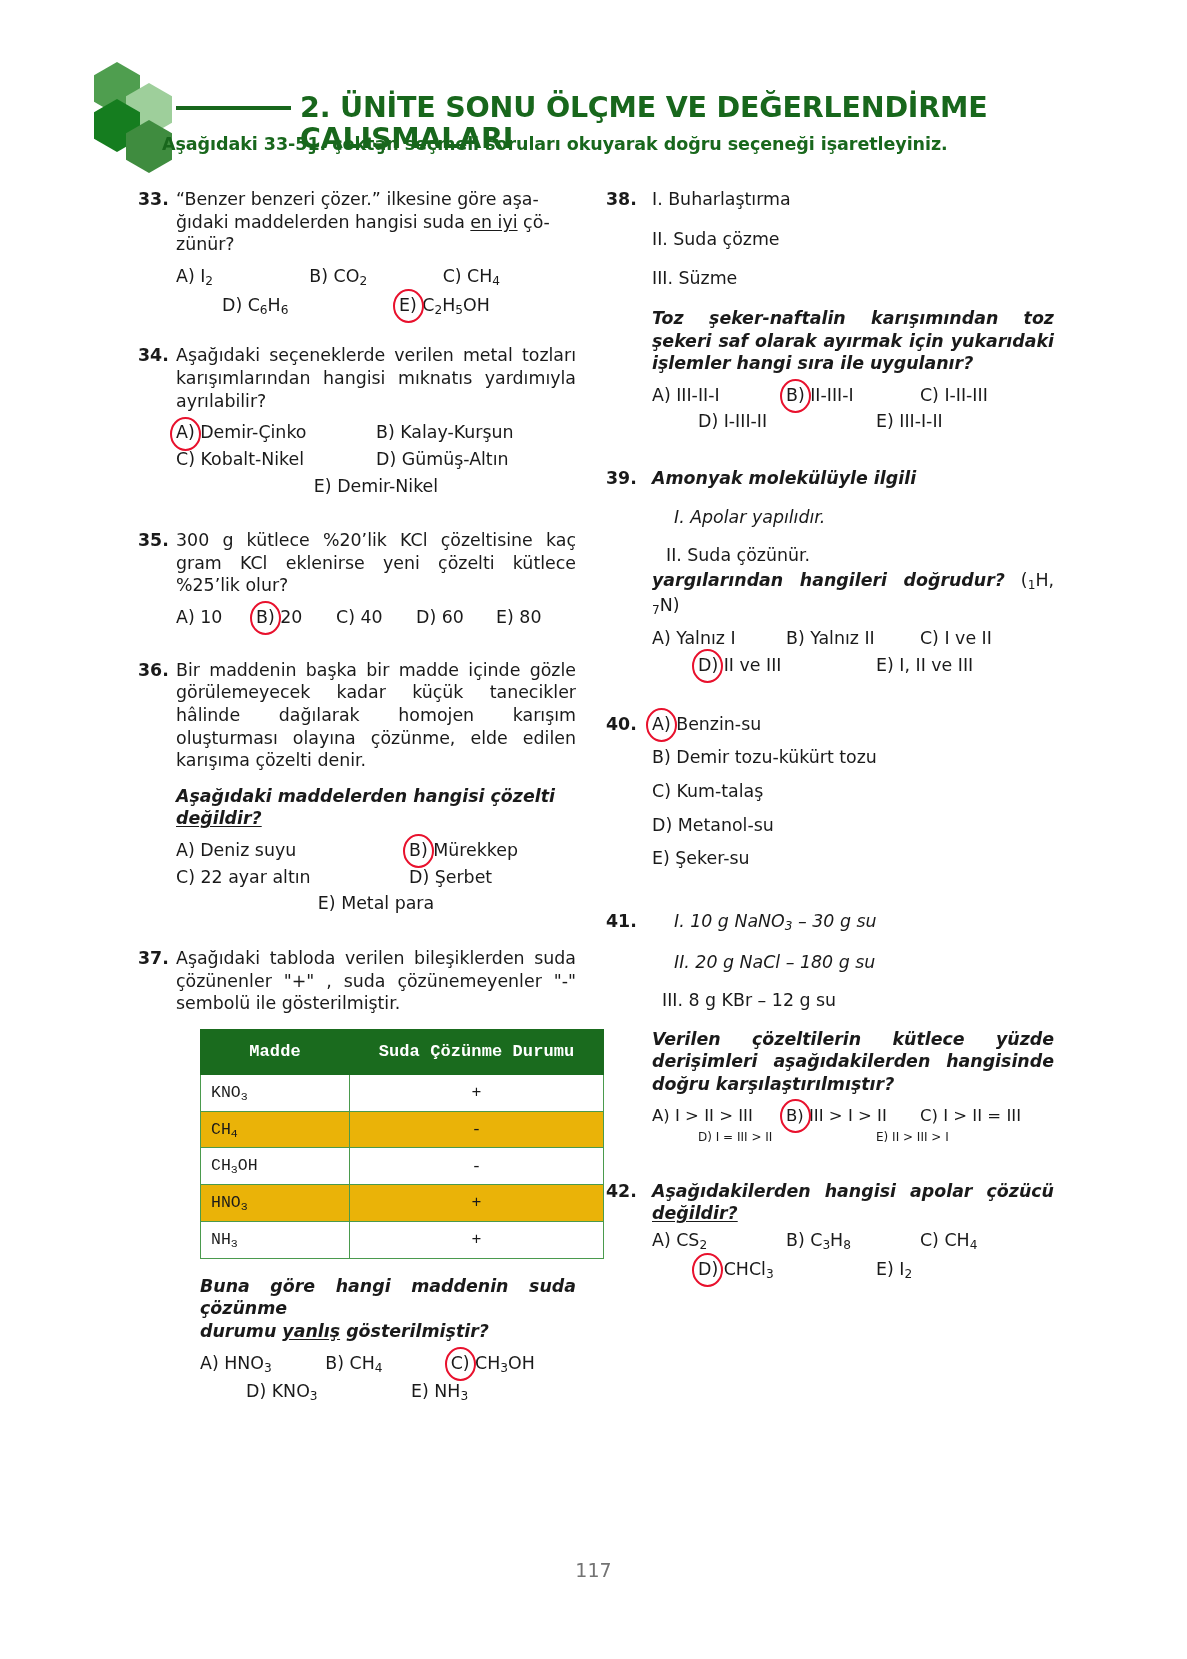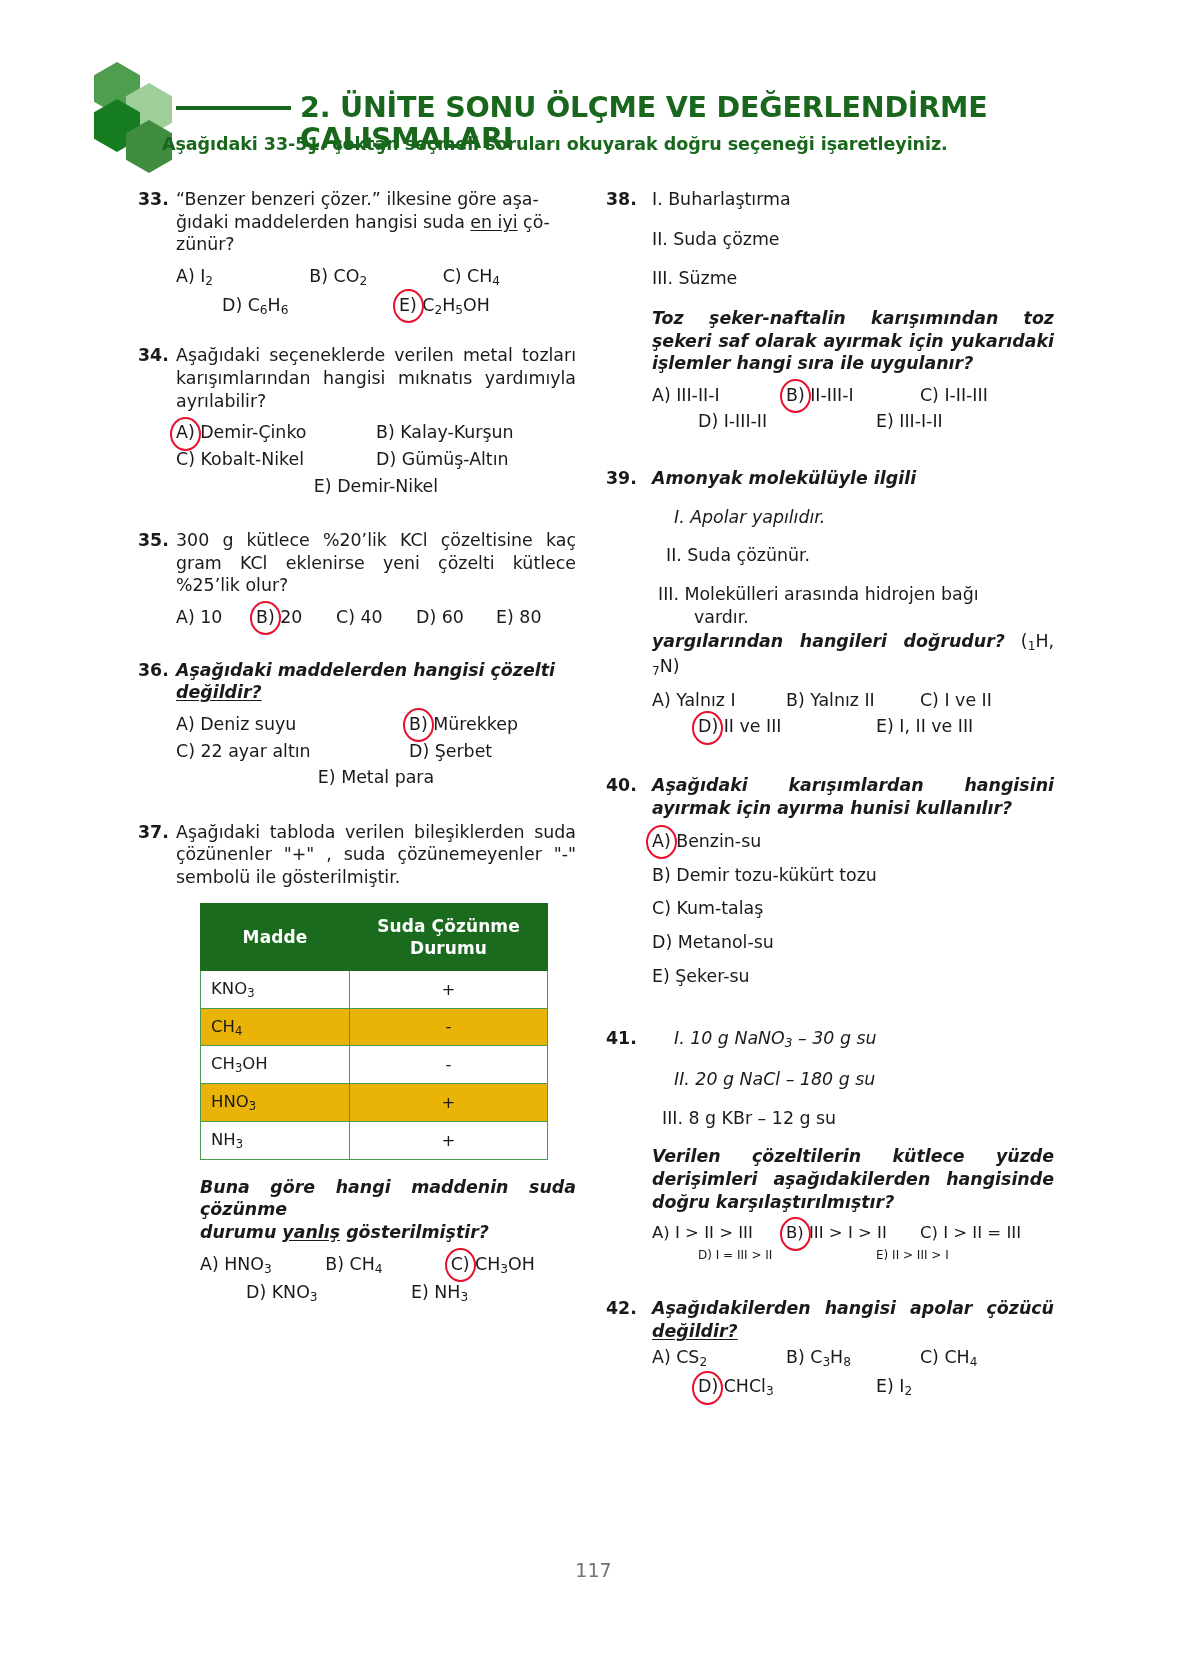--- a/index.html
+++ b/index.html
@@ -153,22 +153,23 @@
     pointer-events: none;
   }
 
   sub { font-size: 0.70em; vertical-align: -0.24em; }
   sup.pre { font-size: 0.70em; vertical-align: -0.24em; }
 
   
   .tbl-wrap { margin: 14px 0 0 24px; }
   table.solub {
     border-collapse: collapse;
-    width: 348px;
+    width: 404px;
     font-size: 16.5px;
+    font-family: Liberation Mono, monospace;
   }
   table.solub th {
     background: #1a6b1e;
     color: #ffffff;
     font-weight: bold;
     font-size: 17px;
     padding: 11px 6px;
     border: 1px solid #1a6b1e;
     letter-spacing: 0.1px;
   }
@@ -265,20 +266,21 @@
             <span class="opt"><span>D)</span> <span>60</span></span>
             <span class="opt"><span>E)</span> <span>80</span></span>
           </div>
         </div>
       </div>
     </div>
 
     <div class="q" style="margin-top:30px">
       <span class="qnum">36.</span>
       <div class="qbody">
+        <div class="stem">Bir maddenin başka bir madde içinde gözle görülemeyecek kadar küçük tanecikler hâlinde dağılarak homojen karışım oluşturması olayına çözünme, elde edilen karışıma çözelti denir.</div>
         <div class="stem bold" style="margin-top:13px">
           <span>Aşağıdaki maddelerden hangisi çözelti</span><br>
           <span class="uline">değildir?</span>
         </div>
         <div class="opts">
           <div class="optrow c2">
             <span class="opt"><span>A)</span> <span>Deniz suyu</span></span>
             <span class="opt" style="padding-left:66px"><span class="circ"><span>B)</span></span> <span>Mürekkep</span></span>
           </div>
           <div class="optrow c2">
@@ -373,45 +375,40 @@
         </div>
       </div>
     </div>
 
     <div class="q" style="margin-top:34px">
       <span class="qnum wide">39.</span>
       <div class="qbody wide">
         <div class="stem bold">Amonyak molekülüyle ilgili</div>
         <div class="romanline i1" style="margin-top:16px">I. Apolar yapılıdır.</div>
         <div class="romanline i2" style="margin-top:16px">II. Suda çözünür.</div>
-        <div class="romanline i3" style="margin-top:16px">
-          <span>III. Molekülleri arasında hidrojen bağı</span><br>
-          <span style="padding-left:36px">vardır.</span>
-        </div>
         <div class="stem" style="margin-top:2px">
           <span class="bold">yargılarından hangileri doğrudur?</span><span> (</span><sup class="pre">1</sup><span>H, </span><sup class="pre">7</sup><span>N)</span>
         </div>
         <div class="opts">
           <div class="optrow c3">
             <span class="opt"><span>A)</span> <span>Yalnız I</span></span>
             <span class="opt"><span>B)</span> <span>Yalnız II</span></span>
             <span class="opt"><span>C)</span> <span>I ve II</span></span>
           </div>
           <div class="optrow c2 indent">
             <span class="opt"><span class="circ"><span>D)</span></span> <span>II ve III</span></span>
             <span class="opt"><span>E)</span> <span>I, II ve III</span></span>
           </div>
         </div>
       </div>
     </div>
 
     <div class="q" style="margin-top:36px">
       <span class="qnum wide">40.</span>
       <div class="qbody wide">
-        <div class="stem bold">Aşağıdaki karışımlardan hangisini ayırmak için ayırma hunisi kullanılır?</div>
         <div class="opts opt-list" style="margin-top:2px">
           <span class="opt"><span class="circ"><span>A)</span></span> <span>Benzin-su</span></span>
           <span class="opt"><span>B)</span> <span>Demir tozu-kükürt tozu</span></span>
           <span class="opt"><span>C)</span> <span>Kum-talaş</span></span>
           <span class="opt"><span>D)</span> <span>Metanol-su</span></span>
           <span class="opt"><span>E)</span> <span>Şeker-su</span></span>
         </div>
       </div>
     </div>
 

